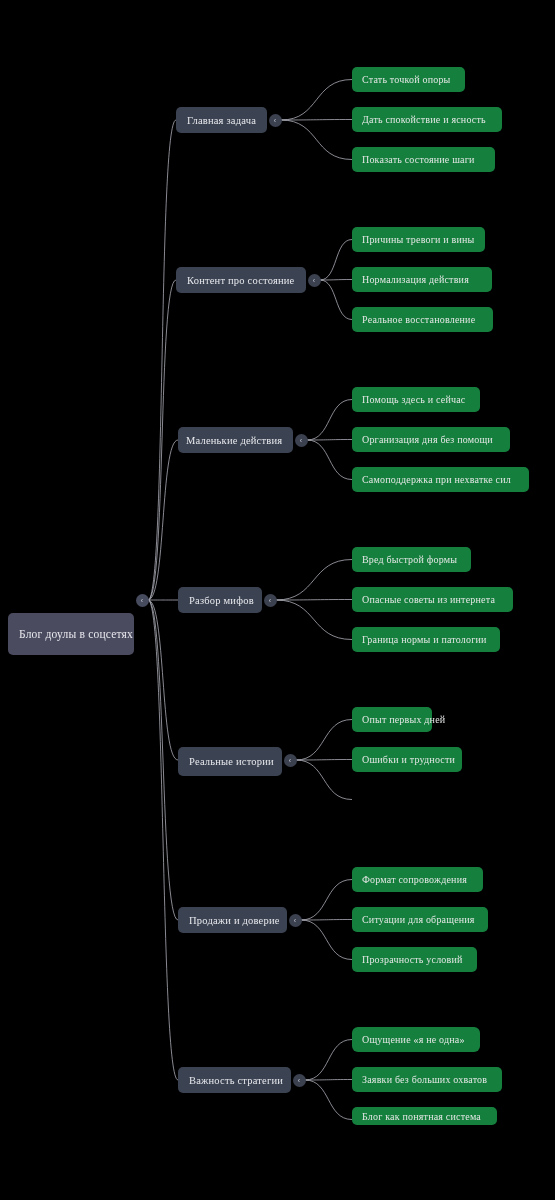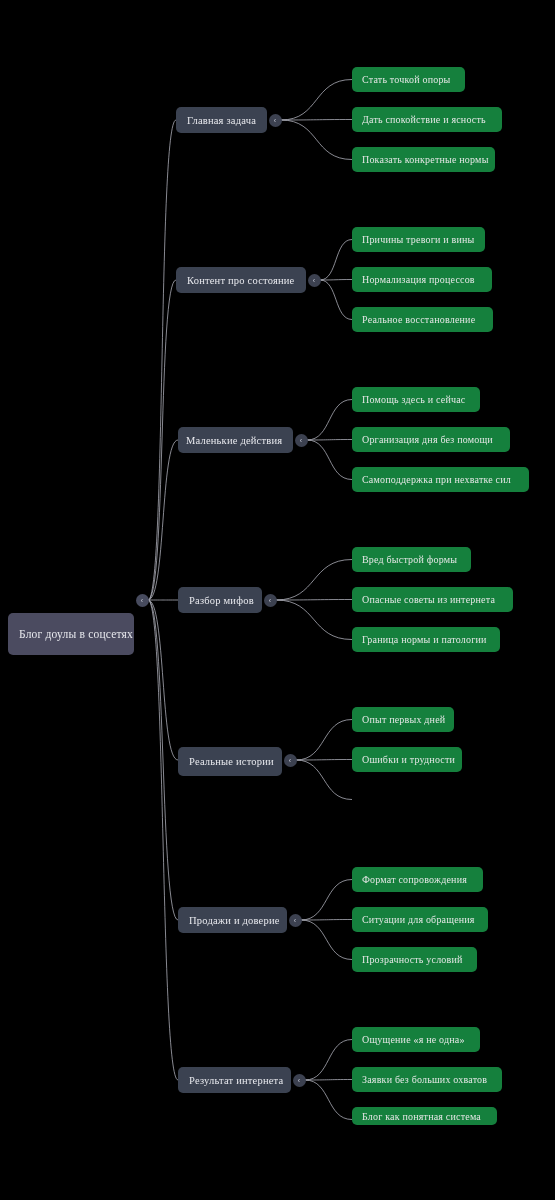--- a/index.html
+++ b/index.html
@@ -135,31 +135,31 @@
       <span>Главная задача</span>
     </div>
     <div class="toggle" style="left: 268.5px; top: 113.5px;">‹</div>
     <div class="node node-leaf" style="left: 352px; top: 67px; width: 113px; height: 25px;">
       <span>Стать точкой опоры</span>
     </div>
     <div class="node node-leaf" style="left: 352px; top: 107px; width: 150px; height: 25px;">
       <span>Дать спокойствие и ясность</span>
     </div>
     <div class="node node-leaf" style="left: 352px; top: 147px; width: 143px; height: 25px;">
-      <span>Показать конкретные нормы</span>
+      <span>Показать состояние шаги</span>
     </div>
     <div class="node node-branch" style="left: 176px; top: 267px; width: 130px; height: 26px;">
       <span>Контент про состояние</span>
     </div>
     <div class="toggle" style="left: 307.5px; top: 273.5px;">‹</div>
     <div class="node node-leaf" style="left: 352px; top: 227px; width: 133px; height: 25px;">
       <span>Причины тревоги и вины</span>
     </div>
     <div class="node node-leaf" style="left: 352px; top: 267px; width: 140px; height: 25px;">
-      <span>Нормализация процессов</span>
+      <span>Нормализация действия</span>
     </div>
     <div class="node node-leaf" style="left: 352px; top: 307px; width: 141px; height: 25px;">
       <span>Реальное восстановление</span>
     </div>
     <div class="node node-branch" style="left: 178px; top: 427px; width: 115px; height: 26px; padding-left: 8px;">
       <span>Маленькие действия</span>
     </div>
     <div class="toggle" style="left: 294.5px; top: 433.5px;">‹</div>
     <div class="node node-leaf" style="left: 352px; top: 387px; width: 128px; height: 25px;">
       <span>Помощь здесь и сейчас</span>
@@ -180,44 +180,44 @@
     <div class="node node-leaf" style="left: 352px; top: 587px; width: 161px; height: 25px;">
       <span>Опасные советы из интернета</span>
     </div>
     <div class="node node-leaf" style="left: 352px; top: 627px; width: 148px; height: 25px;">
       <span>Граница нормы и патологии</span>
     </div>
     <div class="node node-branch" style="left: 178px; top: 747px; width: 104px; height: 29px;">
       <span>Реальные истории</span>
     </div>
     <div class="toggle" style="left: 283.5px; top: 753.5px;">‹</div>
-    <div class="node node-leaf" style="left: 352px; top: 707px; width: 102px; height: 25px;">
+    <div class="node node-leaf" style="left: 352px; top: 707px; width: 80px; height: 25px;">
       <span>Опыт первых дней</span>
     </div>
     <div class="node node-leaf" style="left: 352px; top: 747px; width: 110px; height: 25px;">
       <span>Ошибки и трудности</span>
     </div>
     <div class="node node-branch" style="left: 178px; top: 907px; width: 109px; height: 26px;">
       <span>Продажи и доверие</span>
     </div>
     <div class="toggle" style="left: 288.5px; top: 913.5px;">‹</div>
     <div class="node node-leaf" style="left: 352px; top: 867px; width: 131px; height: 25px;">
       <span>Формат сопровождения</span>
     </div>
     <div class="node node-leaf" style="left: 352px; top: 907px; width: 136px; height: 25px;">
       <span>Ситуации для обращения</span>
     </div>
     <div class="node node-leaf" style="left: 352px; top: 947px; width: 125px; height: 25px;">
       <span>Прозрачность условий</span>
     </div>
     <div class="node node-branch" style="left: 178px; top: 1067px; width: 113px; height: 26px;">
-      <span>Результат интернета</span>
+      <span>Важность стратегии</span>
     </div>
     <div class="toggle" style="left: 292.5px; top: 1073.5px;">‹</div>
-    <div class="node node-leaf" style="left: 352px; top: 1027px; width: 128px; height: 25px;">
+    <div class="node node-leaf" style="left: 352px; top: 1027px; width: 128px; height: 25px; border-radius: 6px;">
       <span>Ощущение «я не одна»</span>
     </div>
     <div class="node node-leaf" style="left: 352px; top: 1067px; width: 150px; height: 25px;">
       <span>Заявки без больших охватов</span>
     </div>
     <div class="node node-leaf" style="left: 352px; top: 1107px; width: 145px; height: 18px;">
       <span>Блог как понятная система</span>
     </div>
   </div>
 

